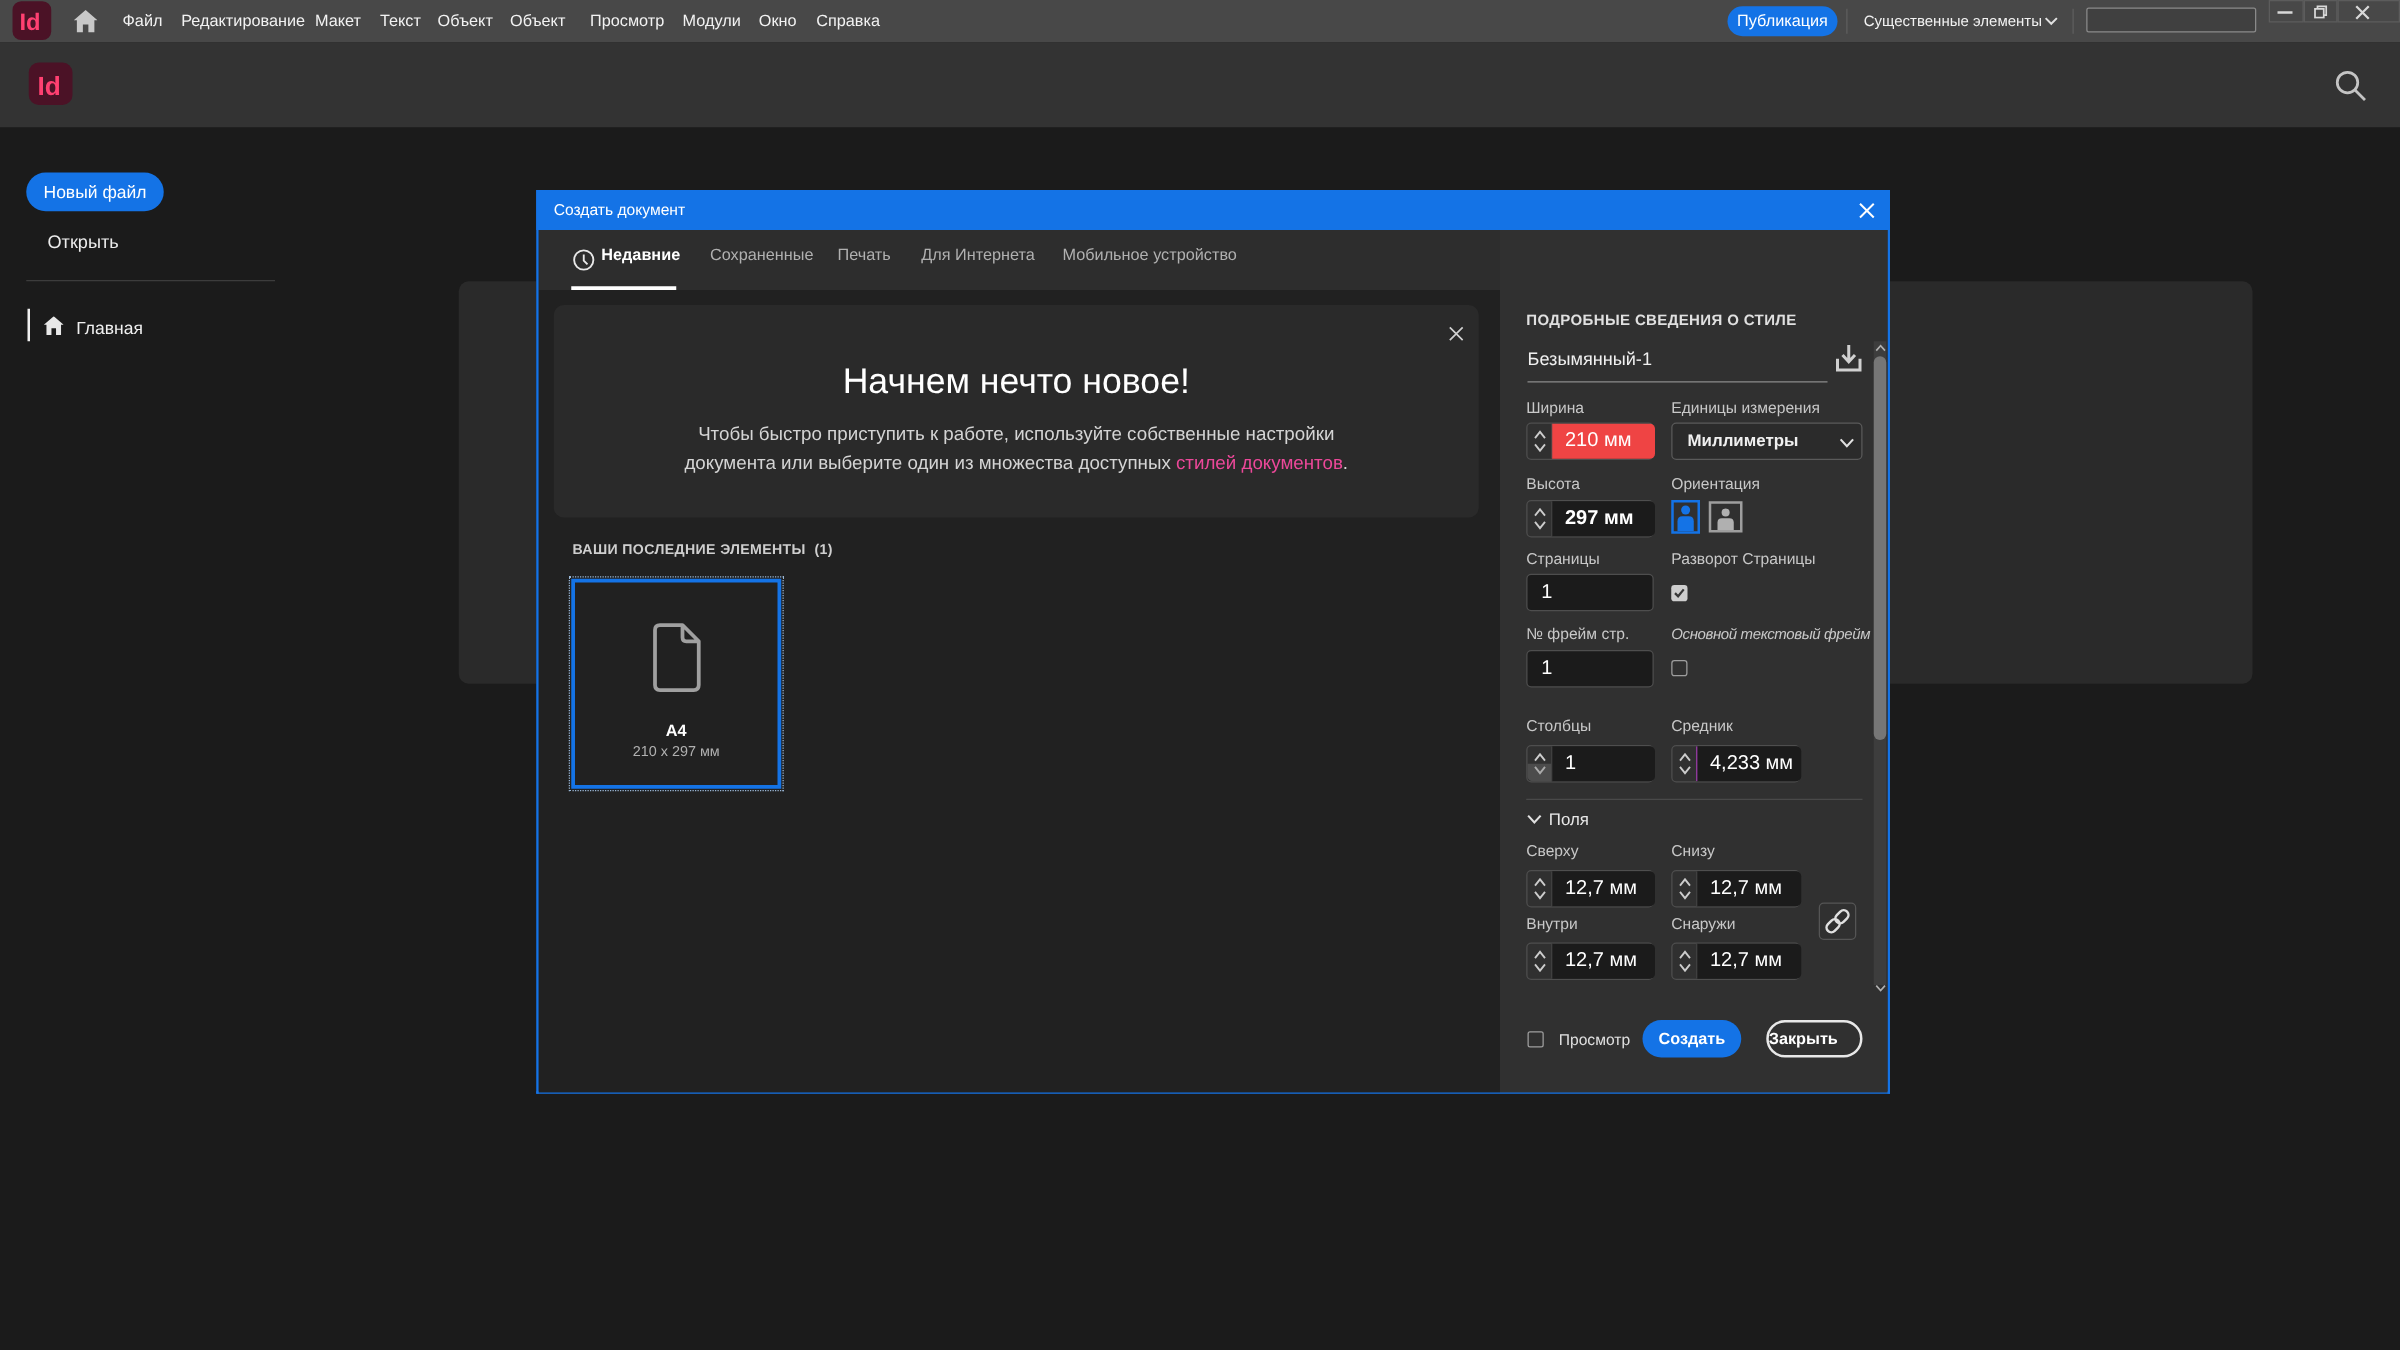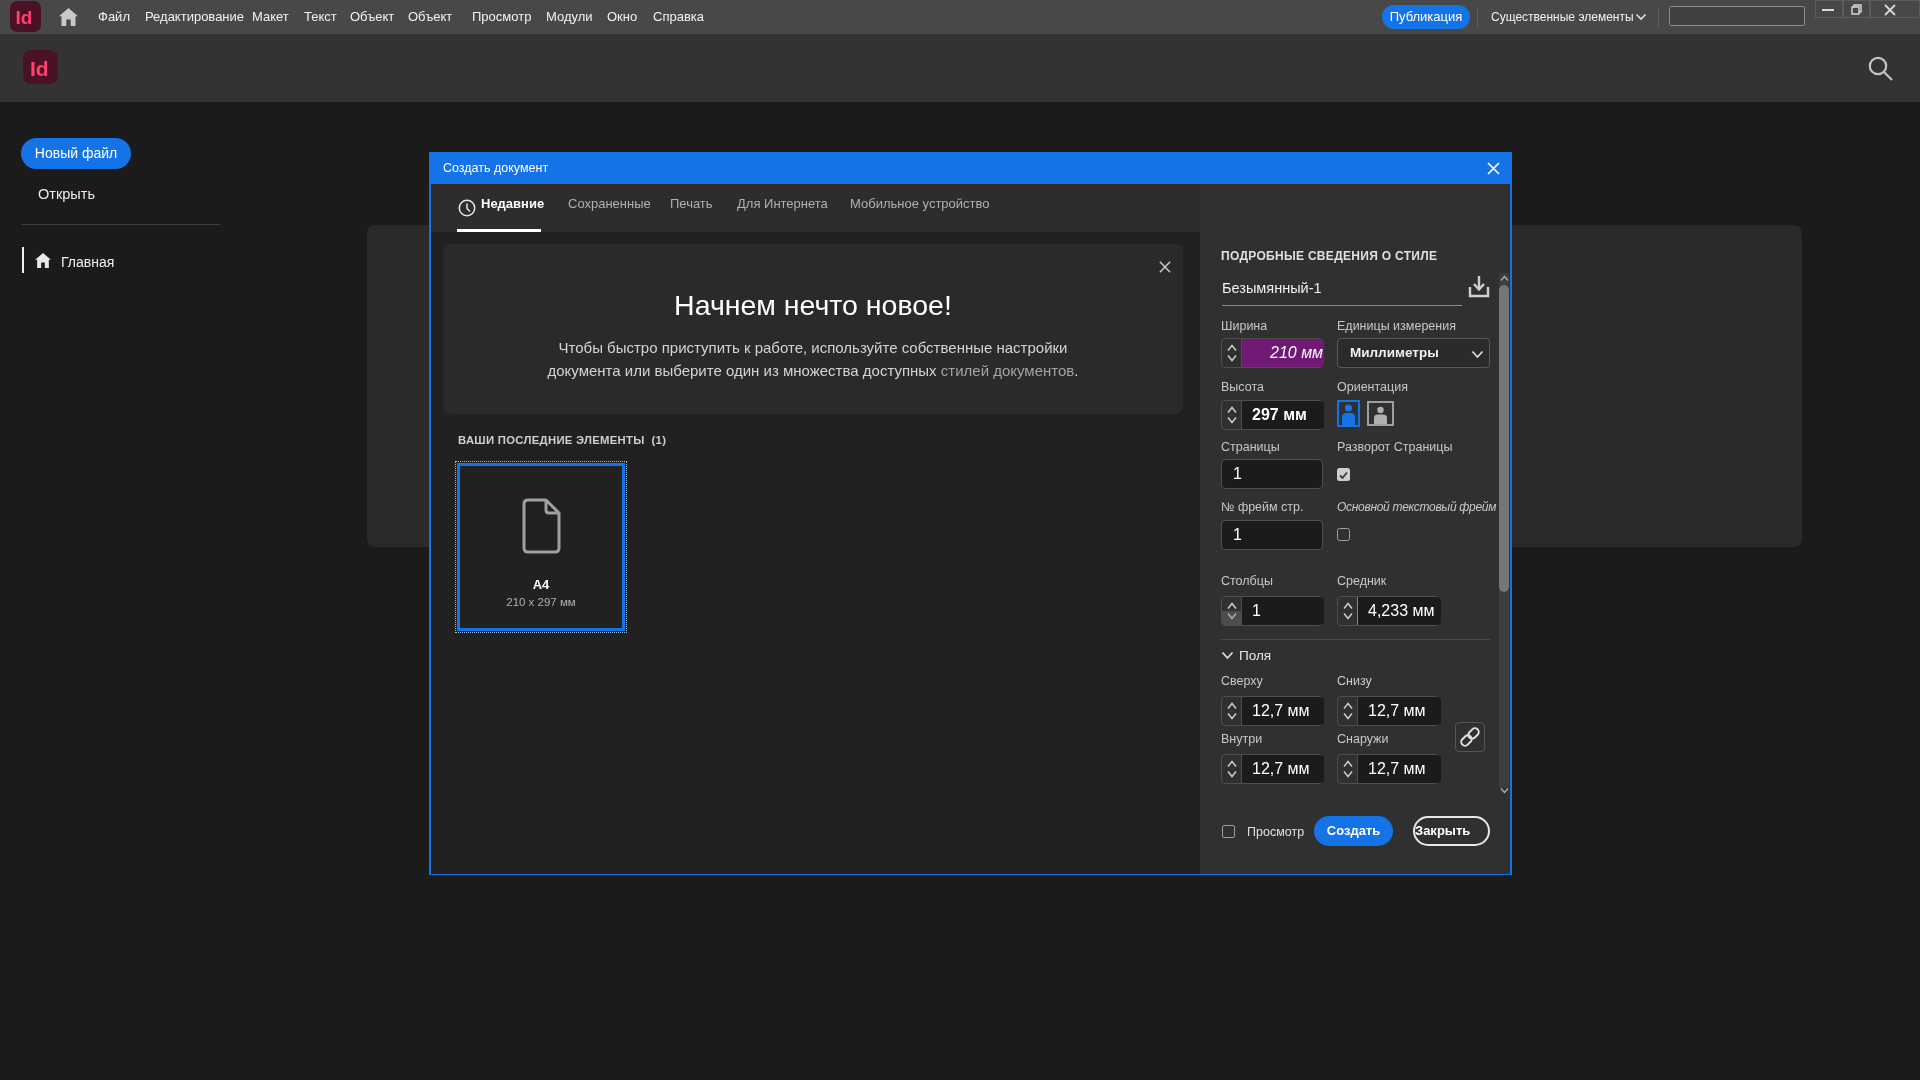--- a/index.html
+++ b/index.html
@@ -111,21 +111,21 @@
           <span class="abs" style="left:239px;top:12px;">Печать</span>
           <span class="abs" style="left:306px;top:12px;">Для Интернета</span>
           <span class="abs" style="left:419px;top:12px;">Мобильное устройство</span>
         </div>
         <div id="leftpane">
           <div class="abs" style="left:12px;top:12px;width:740px;height:170px;background:#2a2a2a;border-radius:8px;">
             <svg class="abs" style="right:12px;top:17px" width="12" height="12" viewBox="0 0 14 14">
                 <path d="M1 1 L13 13 M13 1 L1 13" stroke="#d0d0d0" stroke-width="1.6"></path>
               </svg>
             <div style="text-align:center;padding-top:45px;color:#fff;font-size:28.5px;">Начнем нечто новое!</div>
-            <div style="text-align:center;padding-top:14px;color:#d4d4d4;font-size:15px;line-height:23px;">Чтобы быстро приступить к работе, используйте собственные настройки<br>документа или выберите один из множества доступных <span style="color:#a3a3a3">стилей документов</span>.</div>
+            <div style="text-align:center;padding-top:14px;color:#d4d4d4;font-size:15px;line-height:23px;">Чтобы быстро приступить к работе, используйте собственные настройки<br>документа или выберите один из множества доступных <span style="color:#ec4899">стилей документов</span>.</div>
           </div>
           <div class="abs" style="left:27px;top:202px;color:#cfcfcf;font-size:11.3px;font-weight:bold;letter-spacing:0.3px;">ВАШИ ПОСЛЕДНИЕ ЭЛЕМЕНТЫ&nbsp;&nbsp;(1)</div>
           <div class="abs" style="left:24px;top:229px;width:172px;height:172px;border:1px dotted #9ab8d8;">
             <div class="abs" style="left:1px;top:1px;width:168px;height:168px;border:3px solid #1473e6;"></div>
             <svg class="abs" style="left:66px;top:36px" width="40" height="56" viewBox="0 0 40 56">
                 <path d="M6 2 L24 2 L37 15 L37 50 Q37 54 33 54 L6 54 Q2 54 2 50 L2 6 Q2 2 6 2 Z M24 2 L24 12 Q24 15 27 15 L37 15" stroke="#a0a0a0" stroke-width="3" fill="none" stroke-linejoin="round"></path>
               </svg>
             <div class="abs" style="left:0;top:115px;width:170px;text-align:center;color:#fff;font-size:13px;font-weight:bold;">A4</div>
             <div class="abs" style="left:0;top:134px;width:170px;text-align:center;color:#b0b0b0;font-size:11.5px;">210 x 297 мм</div>
           </div>
@@ -141,21 +141,21 @@
 
           <label class="fl" style="left:21px;top:135px;">Ширина</label>
           <label class="fl" style="left:137px;top:135px;">Единицы измерения</label>
           <div class="spingroup" style="left:21px;top:154px;width:102px;height:30px;">
             <svg class="abs" style="left:5px;top:5px" width="10" height="8" viewBox="0 0 10 8">
                 <path d="M1 6.5 L5 1.5 L9 6.5" stroke="#ccc" stroke-width="1.5" fill="none"></path>
               </svg>
             <svg class="abs" style="left:5px;top:15px" width="10" height="8" viewBox="0 0 10 8">
                 <path d="M1 1.5 L5 6.5 L9 1.5" stroke="#ccc" stroke-width="1.5" fill="none"></path>
               </svg>
-            <div class="abs" style="left:19px;top:0;width:83px;height:28px;background:#701a75;border-left:1px solid #4e4e4e;border-radius:0 4px 4px 0;color:#fff;font-size:16px;line-height:28px;padding-left:28px;font-style:italic;">210 мм</div>
+            <div class="abs" style="left:19px;top:0;width:83px;height:28px;background:#ef4444;border-left:1px solid #4e4e4e;border-radius:0 4px 4px 0;color:#fff;font-size:16px;line-height:28px;padding-left:10px;">210 мм</div>
           </div>
           <div class="abs" style="left:137px;top:154px;width:153px;height:30px;background:#2b2b2b;border:1px solid #5a5a5a;border-radius:4px;color:#f0f0f0;font-size:13.5px;font-weight:bold;line-height:28px;padding-left:12px;">Миллиметры
             <svg class="abs" style="left:133px;top:11px" width="13" height="9" viewBox="0 0 13 9">
                 <path d="M1.5 1.5 L6.5 7 L11.5 1.5" stroke="#e0e0e0" stroke-width="1.7" fill="none"></path>
               </svg>
           </div>
 
           <label class="fl" style="left:21px;top:196px;">Высота</label>
           <label class="fl" style="left:137px;top:196px;">Ориентация</label>
           <div class="spingroup" style="left:21px;top:216px;width:102px;height:30px;font-weight:bold;">

